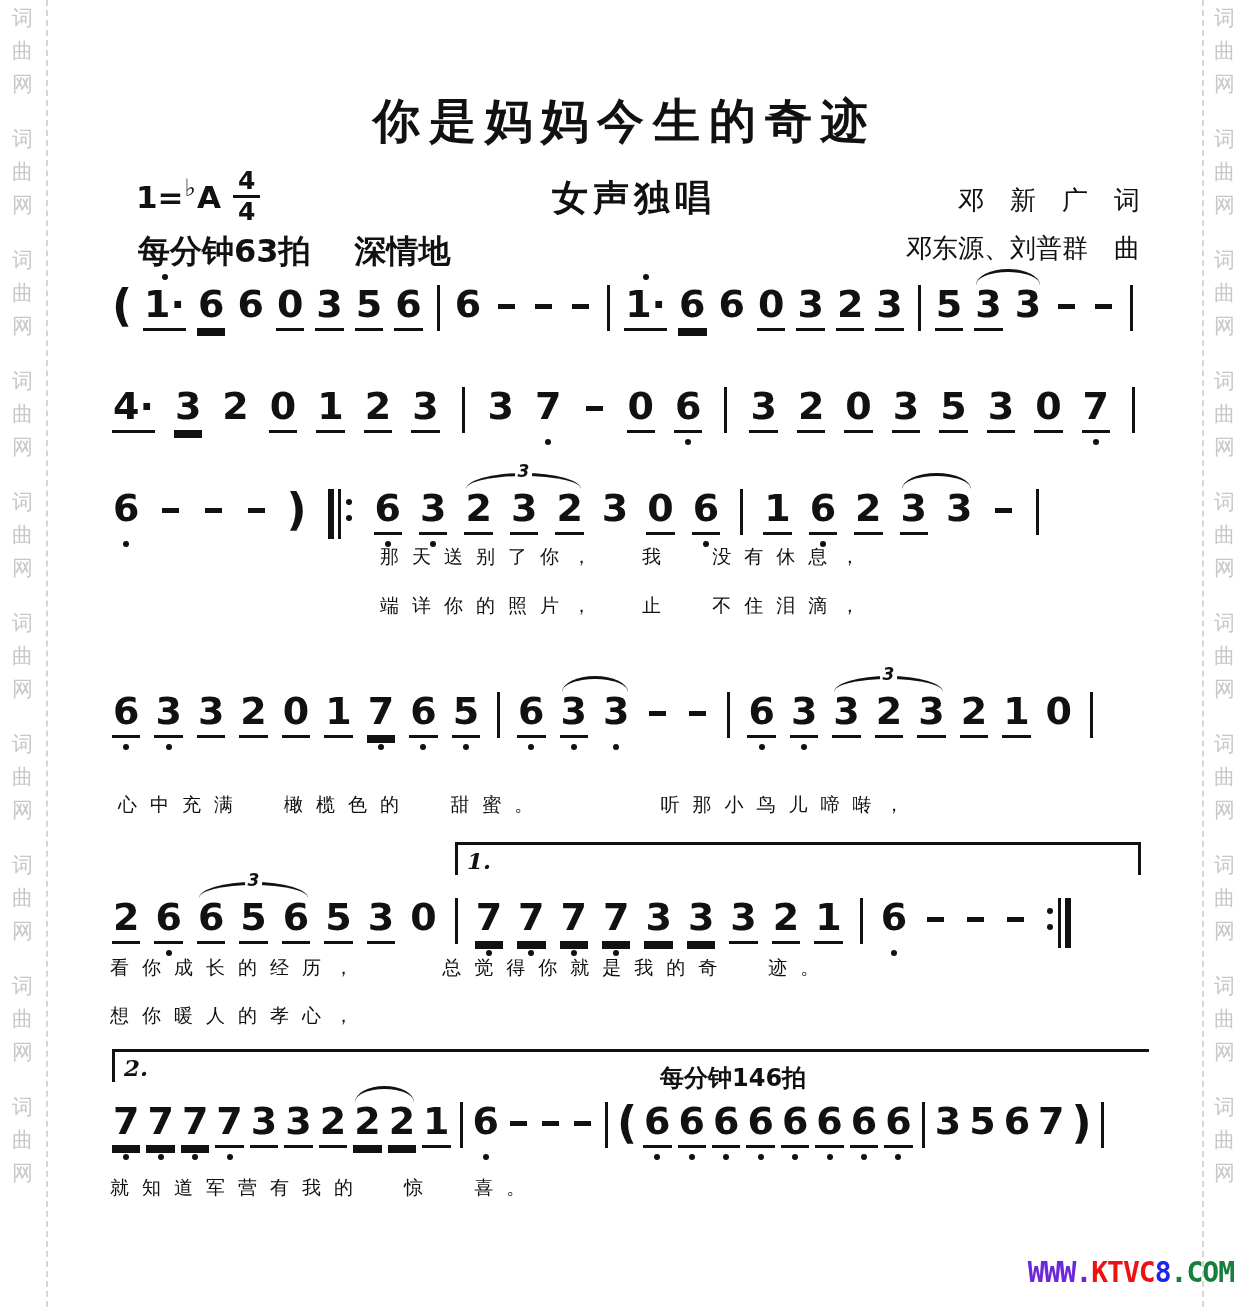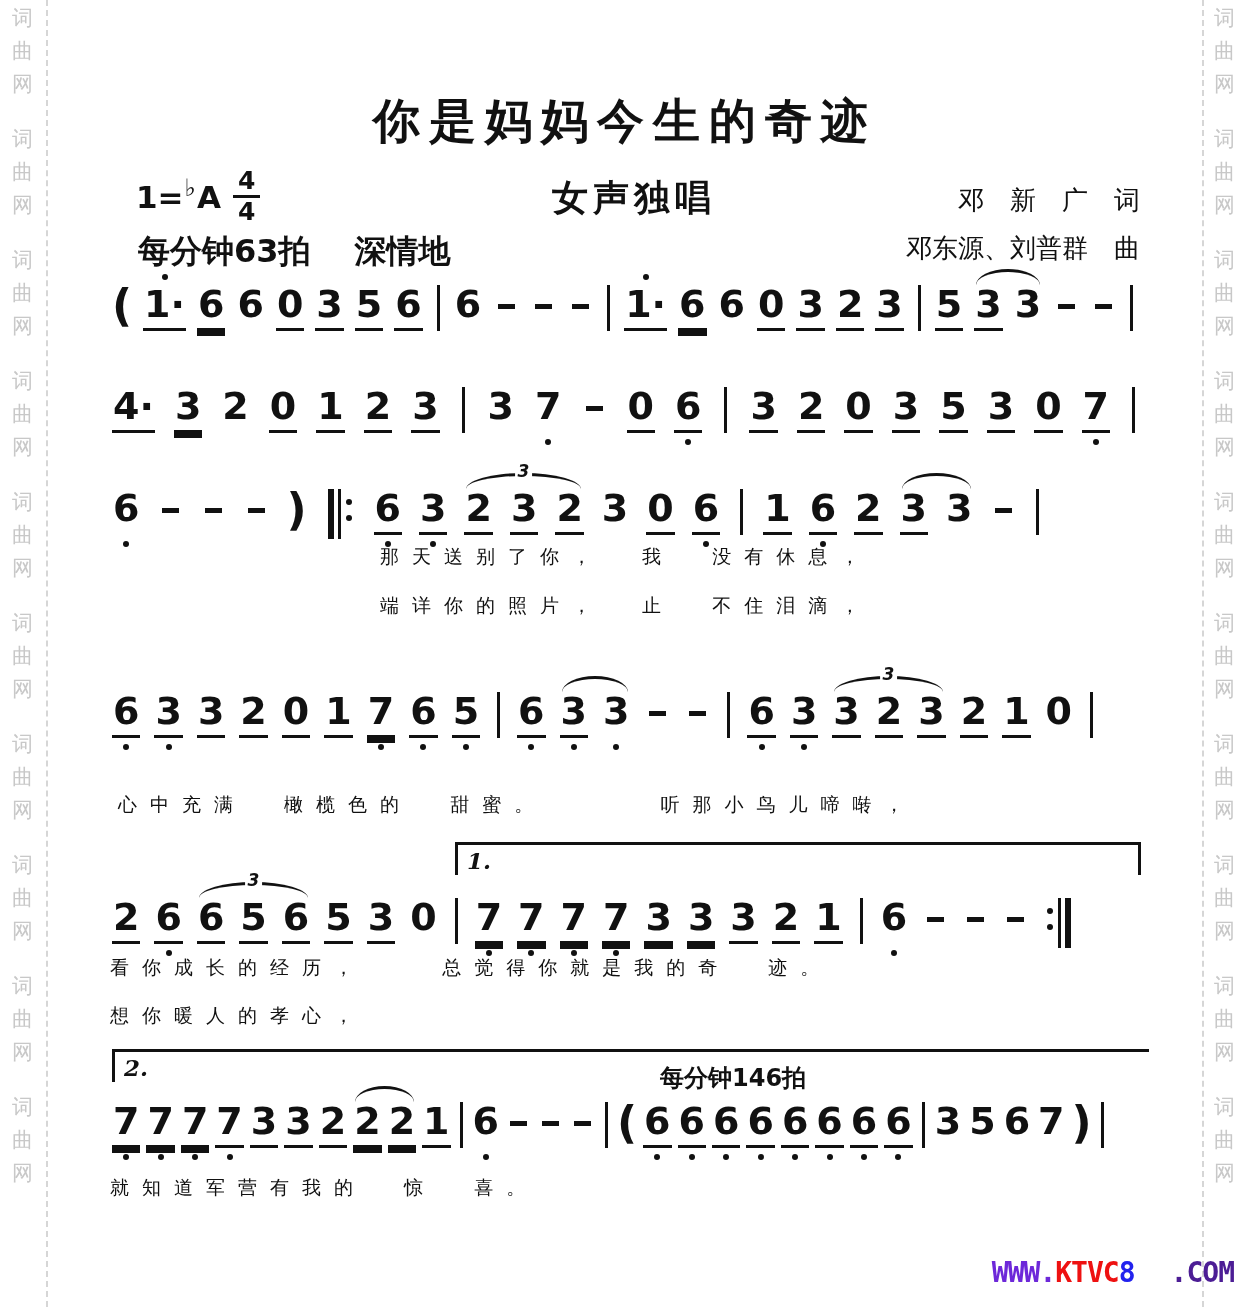--- a/index.html
+++ b/index.html
@@ -427,15 +427,15 @@
 
   <div class="tempo2">每分钟146拍</div>
 
   <div class="lyric" style="left:380px;top:547px;">那天送别了你，  我  没有休息，</div>
   <div class="lyric" style="left:380px;top:596px;">端详你的照片，  止  不住泪滴，</div>
   <div class="lyric" style="left:94px;top:795px;margin-left:24px;">心中充满  橄榄色的  甜蜜。      听那小鸟儿啼啭，</div>
   <div class="lyric" style="left:110px;top:958px;text-align:right;">看你成长的经历，    总觉得你就是我的奇  迹。</div>
   <div class="lyric" style="left:110px;top:1006px;">想你暖人的孝心，</div>
   <div class="lyric" style="left:110px;top:1178px;">就知道军营有我的  惊  喜。</div>
 
-  <div class="footer-wm"><span class="fseg" style="color: #6d28d9;">WWW.</span><span class="fseg" style="color: rgb(238, 17, 17);">KTVC</span><span class="fseg" style="color: rgb(34, 34, 238);">8</span><span class="fseg" style="color: #4c1d95; margin-left: 36px;">.COM</span></div>
+  <div class="footer-wm"><span class="fseg" style="color: #6d28d9;">WWW.</span><span class="fseg" style="color: rgb(238, 17, 17);">KTVC</span><span class="fseg" style="color: rgb(34, 34, 238);">8</span><span class="fseg" style="color: #15803d;">.COM</span></div>
 
 </div>
 
 </body></html>

